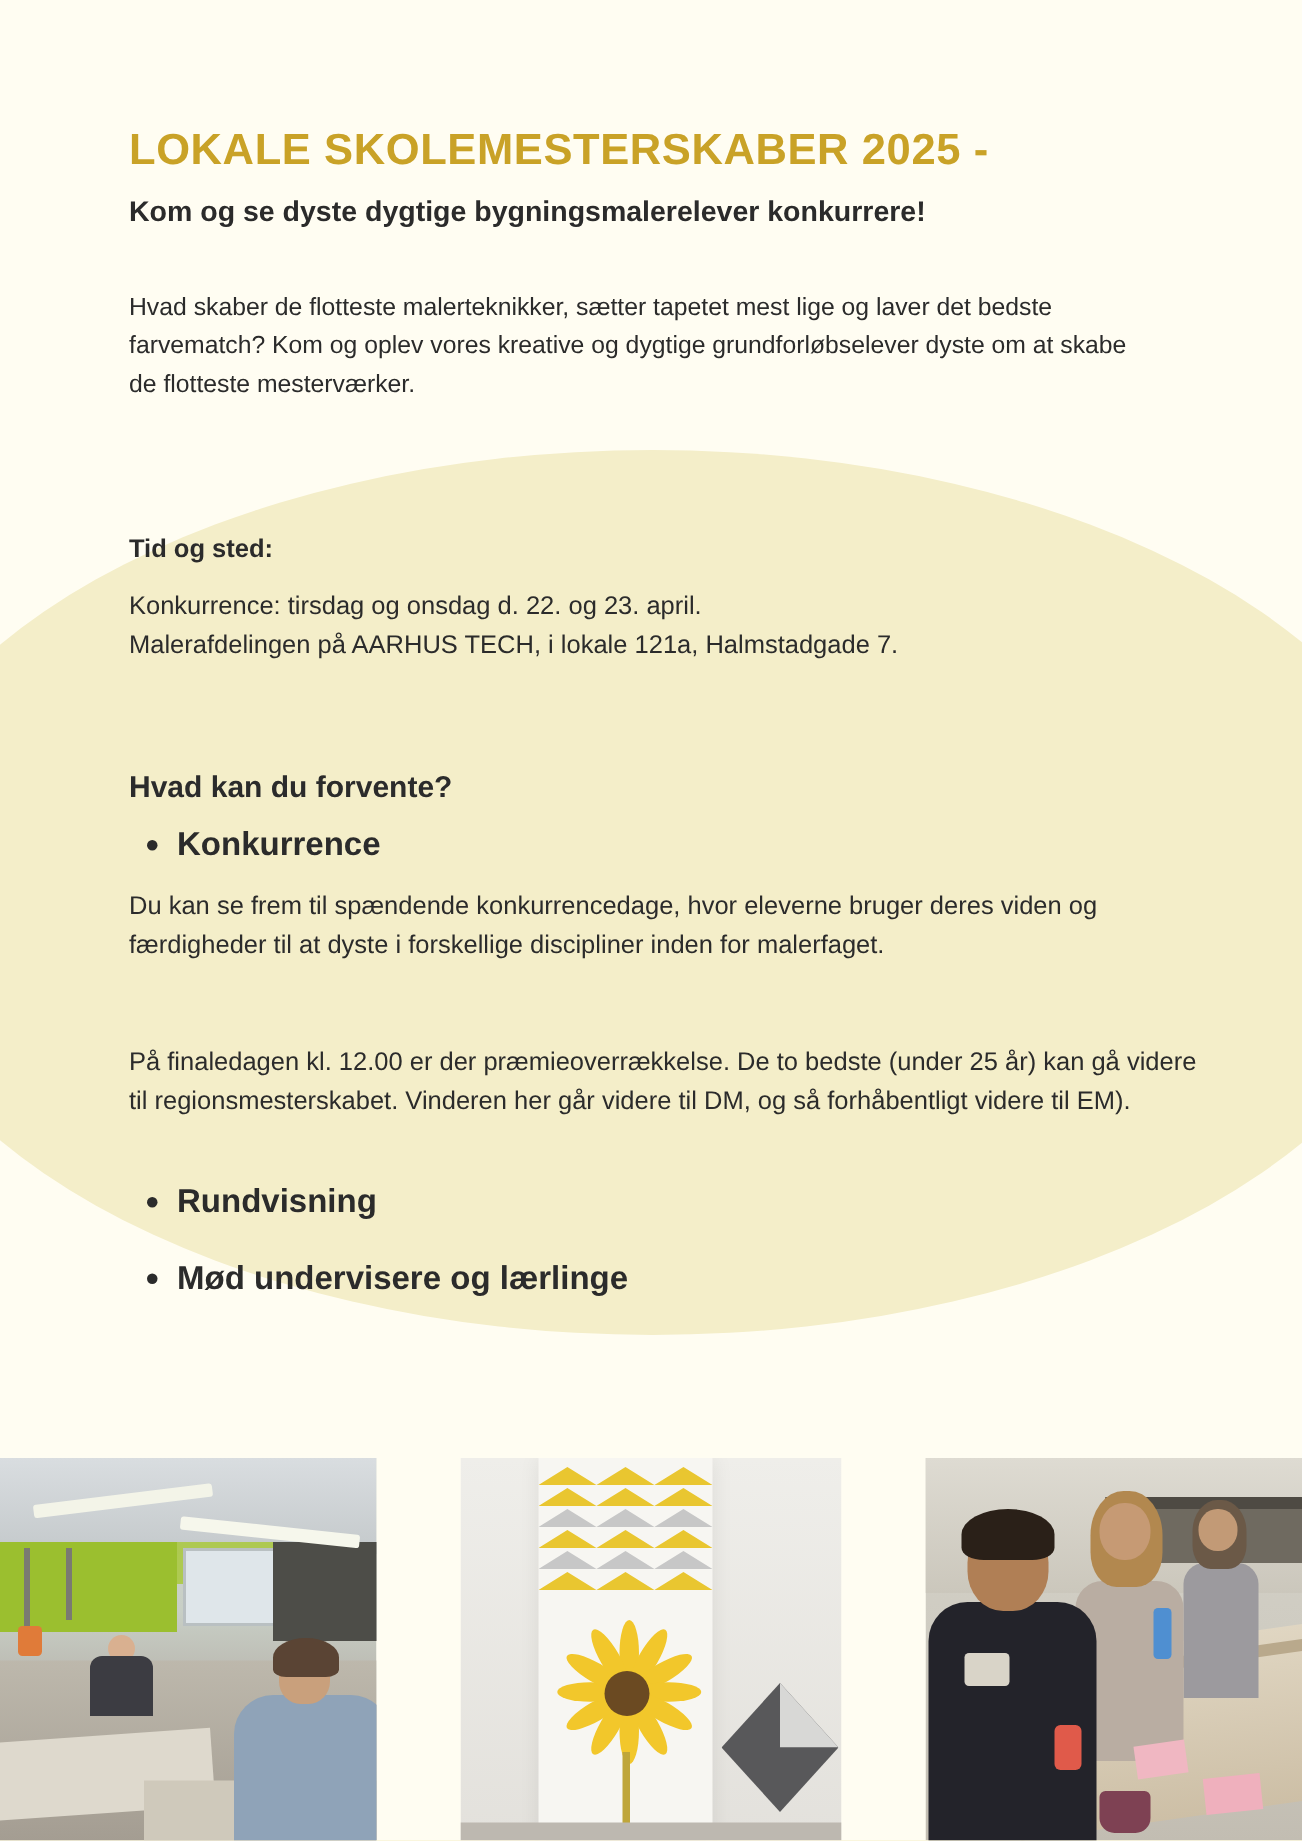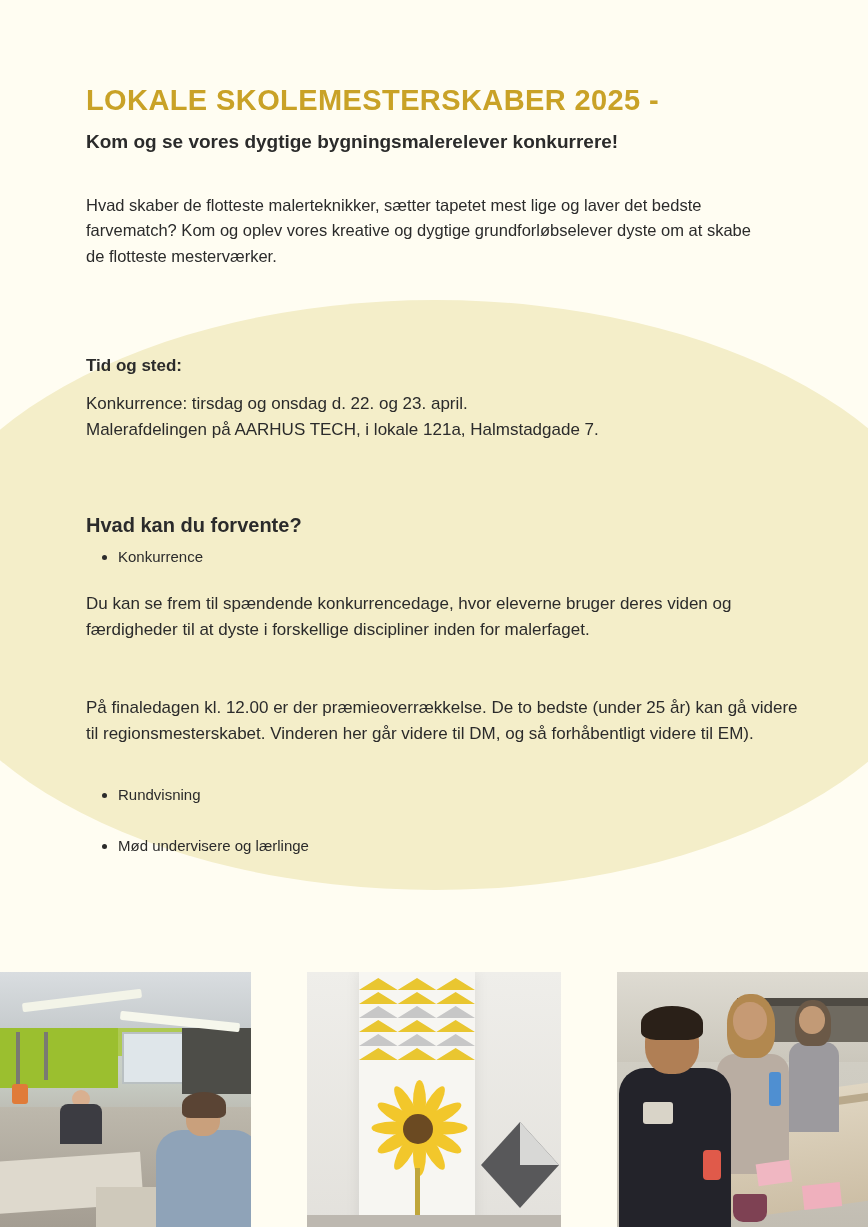--- a/index.html
+++ b/index.html
@@ -97,22 +97,22 @@
     font-size: 20px;
     font-weight: bold;
   }
 
   ul.bullets {
     margin: 0;
     padding: 0 0 0 32px;
     list-style: disc;
   }
   ul.bullets li {
-    font-size: 15px;
-    font-weight: normal;
+    font-size: 22px;
+    font-weight: bold;
     line-height: 1.5;
   }
 
   .bullet-konkurrence {
     position: absolute;
     left: 86px;
     top: 546px;
     width: 600px;
   }
 
@@ -381,21 +381,21 @@
 <body>
 
 <div class="page">
 
   <div class="ellipse-band"></div>
 
   <div class="content">
 
     <h1 class="title">LOKALE SKOLEMESTERSKABER 2025 -</h1>
 
-    <h2 class="subtitle">Kom og se vores dygtige bygningsmalerelever konkurrere!</h2>
+    <h2 class="subtitle">Kom og se dyste dygtige bygningsmalerelever konkurrere!</h2>
 
     <p class="intro">Hvad skaber de flotteste malerteknikker, sætter tapetet mest lige og laver det bedste farvematch? Kom og oplev vores kreative og dygtige grundforløbselever dyste om at skabe de flotteste mesterværker.</p>
 
     <h3 class="tid-sted-heading">Tid og sted:</h3>
 
     <div class="tid-sted-lines">
       <div>Konkurrence: tirsdag og onsdag d. 22. og 23. april.</div>
       <div>Malerafdelingen på AARHUS TECH, i lokale 121a, Halmstadgade 7.</div>
     </div>
 

